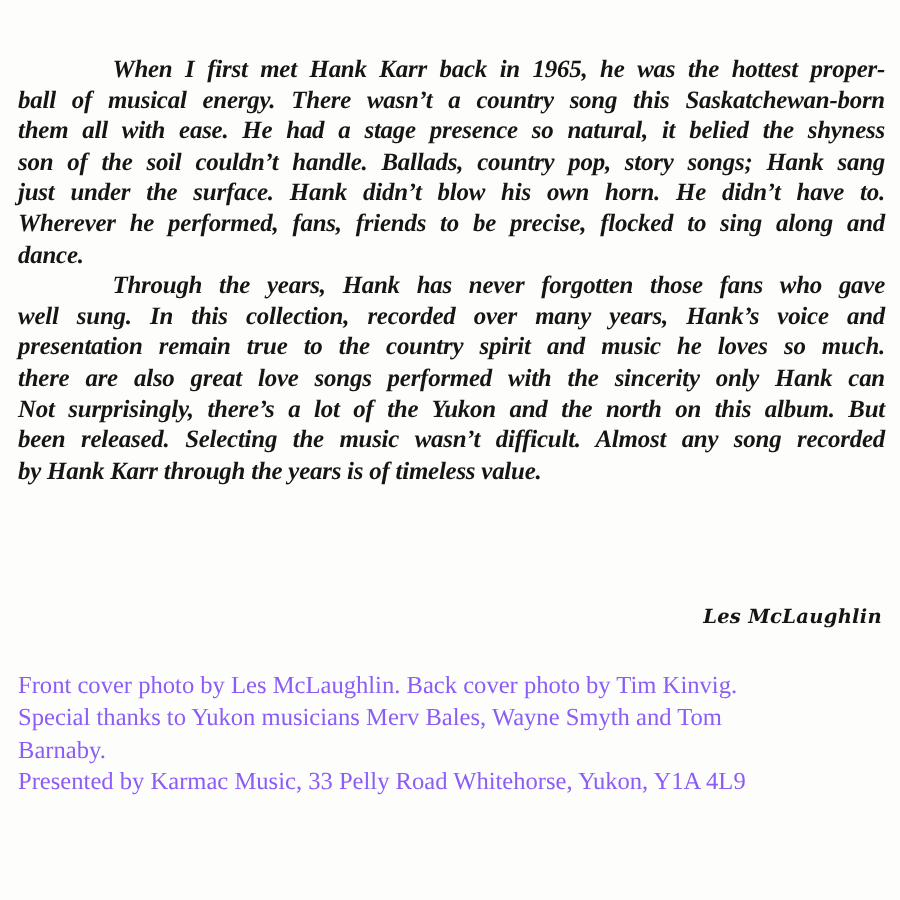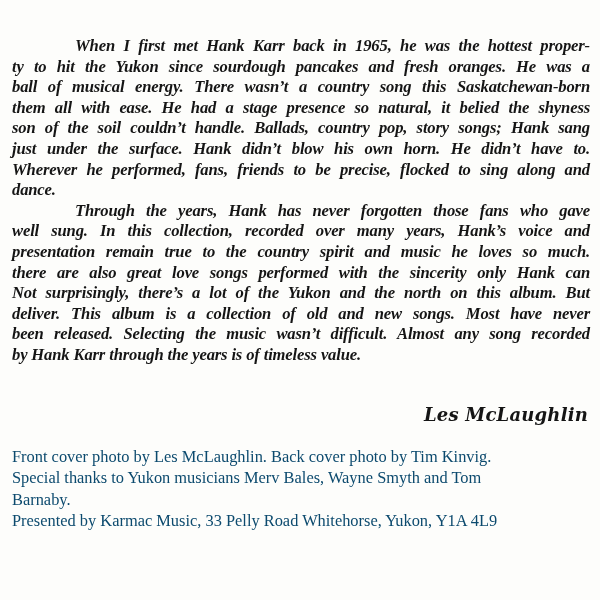--- a/index.html
+++ b/index.html
@@ -19,52 +19,50 @@
     text-align: justify;
   }
   .essay p { margin: 0; text-indent: 63px; }
   .essay p .ln { display: block; text-indent: 0; text-align: justify; text-align-last: justify; white-space: nowrap; }
   .essay p .ln.first { padding-left: 63px; }
   .essay p .ln.last { text-align-last: left; }
   .signature {
     position: absolute; right: 12px; top: 401px;
     font-family: "DejaVu Serif", "Liberation Serif", serif;
     font-style: italic; font-weight: bold;
-    font-size: 18px; letter-spacing: 0.2px; margin-left: 41px;
+    font-size: 13px; letter-spacing: 0.2px; margin-left: 41px;
   }
   .credits {
     position: absolute; left: 12px; top: 443px; width: 580px;
     font-family: "Liberation Serif", "DejaVu Serif", serif;
     font-size: 16.4px; line-height: 21.4px;
-    color: #0c4a6e;
+    color: #8b5cf6;
   }
   .credits .ln { display: block; white-space: nowrap; }
 </style>
 </head>
 <body>
 
 <div class="page">
   <div class="essay">
     <p>
       <span class="ln first">When I first met Hank Karr back in 1965, he was the hottest proper-</span>
-      <span class="ln">ty to hit the Yukon since sourdough pancakes and fresh oranges. He was a</span>
       <span class="ln">ball of musical energy. There wasn’t a country song this Saskatchewan-born</span>
       <span class="ln">them all with ease. He had a stage presence so natural, it belied the shyness</span>
       <span class="ln">son of the soil couldn’t handle. Ballads, country pop, story songs; Hank sang</span>
       <span class="ln">just under the surface. Hank didn’t blow his own horn. He didn’t have to.</span>
       <span class="ln">Wherever he performed, fans, friends to be precise, flocked to sing along and</span>
       <span class="ln last">dance.</span>
     </p>
     <p>
       <span class="ln first">Through the years, Hank has never forgotten those fans who gave</span>
       <span class="ln">well sung. In this collection, recorded over many years, Hank’s voice and</span>
       <span class="ln">presentation remain true to the country spirit and music he loves so much.</span>
       <span class="ln">there are also great love songs performed with the sincerity only Hank can</span>
       <span class="ln">Not surprisingly, there’s a lot of the Yukon and the north on this album. But</span>
-      <span class="ln">deliver. This album is a collection of old and new songs. Most have never</span>
       <span class="ln">been released. Selecting the music wasn’t difficult. Almost any song recorded</span>
       <span class="ln last">by Hank Karr through the years is of timeless value.</span>
     </p>
   </div>
 
   <div class="signature">Les McLaughlin</div>
 
   <div class="credits">
     <span class="ln">Front cover photo by Les McLaughlin. Back cover photo by Tim Kinvig.</span>
     <span class="ln">Special thanks to Yukon musicians Merv Bales, Wayne Smyth and Tom</span>

